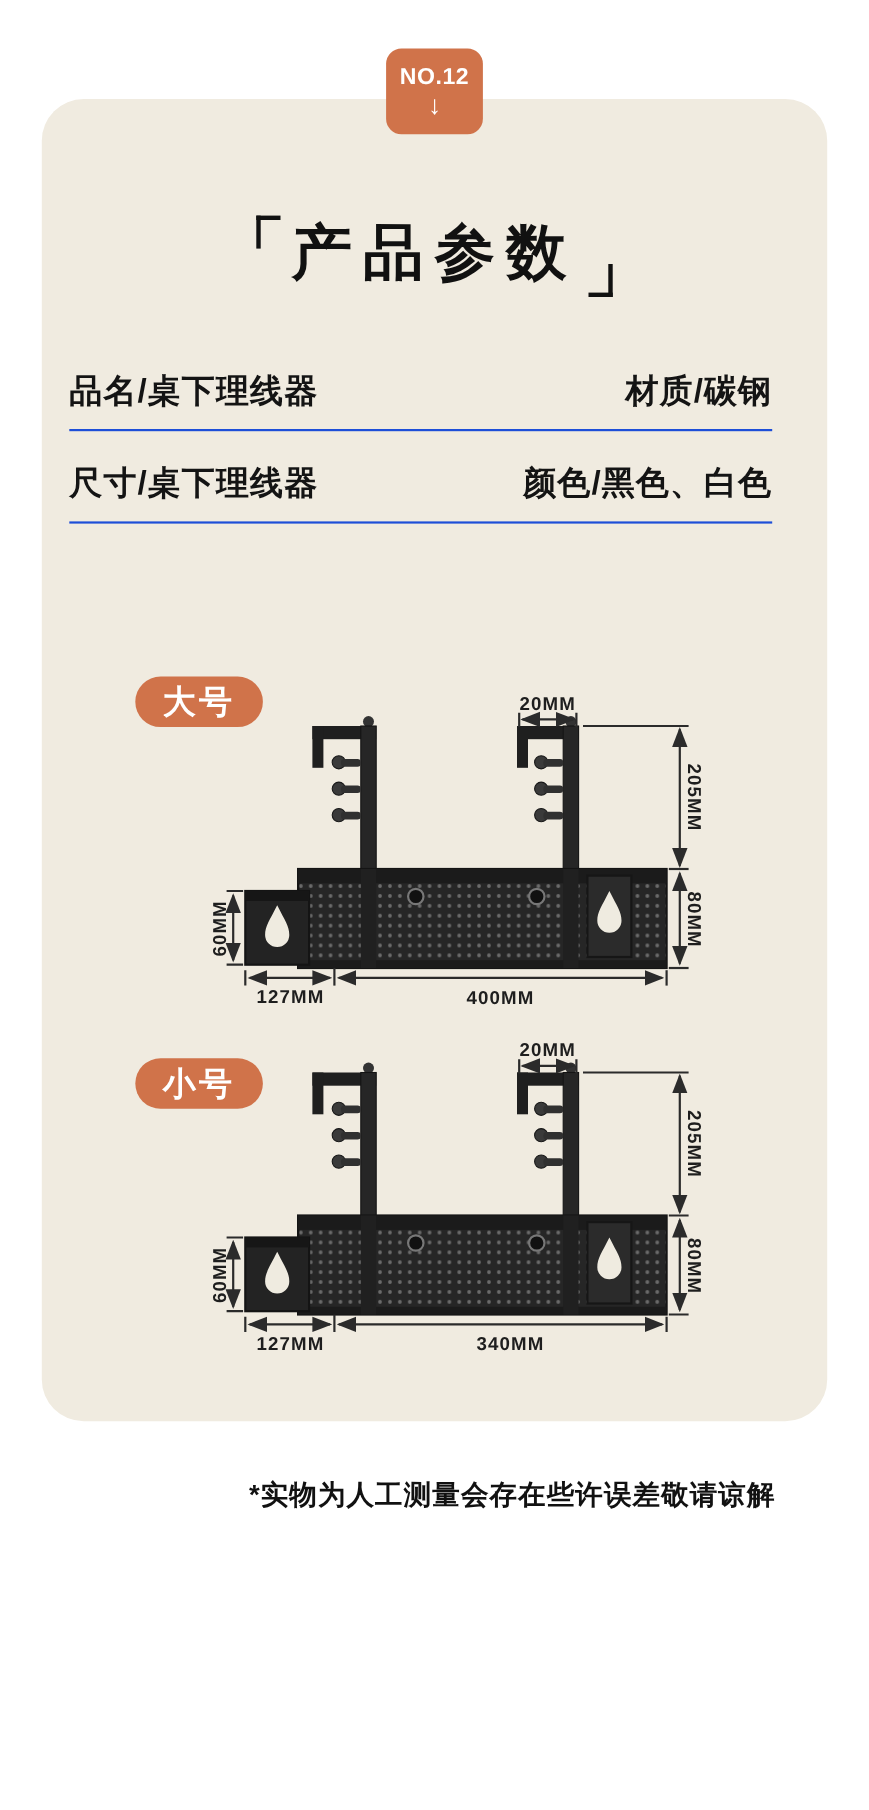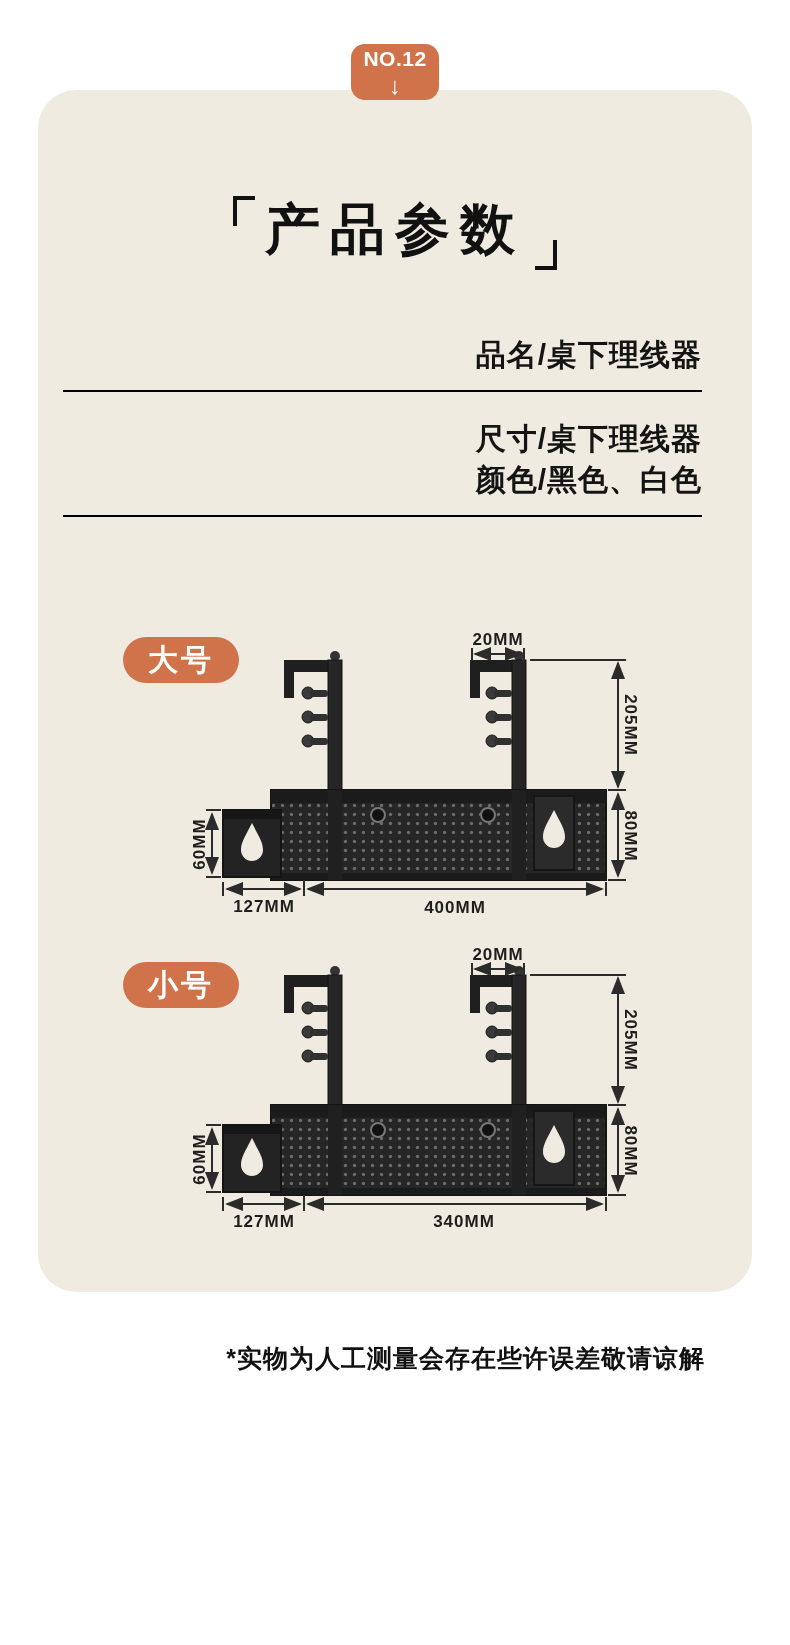--- a/index.html
+++ b/index.html
@@ -1,47 +1,47 @@
 <!DOCTYPE html>
 <html><head>
 <meta charset="utf-8">
 <style>
   * { margin:0; padding:0; box-sizing:border-box; }
   html,body { background:#ffffff; }
   body { font-family:"Liberation Sans","DejaVu Sans",sans-serif; color:#141414; }
   .page { position:relative; width:790px; height:1645px; margin:0 auto; background:#ffffff; overflow:hidden; }
 
   
-  .no-badge { position:absolute; left:50%; transform:translateX(-50%); top:44px; width:88px; height:56px;
+  .no-badge { position:absolute; left:50%; transform:translateX(-50%); top:44px; width:88px; height:78px;
     background:#d0734a; border-radius:14px; display:flex; flex-direction:column; align-items:center;
     justify-content:center; z-index:3; color:#fff; }
   .no-badge .num { font-size:21px; font-weight:800; letter-spacing:.5px; }
   .no-badge .arr { font-size:24px; font-weight:700; line-height:1; margin-top:3px; }
 
   
   .card { position:absolute; left:38px; top:90px; width:714px; height:1202px; background:#f0ebe0; border-radius:38px;padding-left:28px; }
 
   
   .title-row { position:absolute; top:106px; left:0; right:0; display:flex; justify-content:center; align-items:flex-start; }
   .title-text { font-size:55px; font-weight:800; letter-spacing:10px; color:#111; line-height:1.2; }
   .corner { width:22px; height:30px; display:inline-block; }
   .corner.tl { border-left:4px solid #111; border-top:4px solid #111; margin-right:10px; margin-top:0; }
   .corner.br { border-right:4px solid #111; border-bottom:4px solid #111; align-self:flex-end; margin-left:10px; margin-bottom:-8px; }
 
   
   .specs { position:absolute; top:245px; left:25px; right:50px; }
   .spec-row { display:flex; justify-content:space-between; align-items:flex-end;
-    padding:0 0 14px 0; border-bottom:2px solid #000000;flex-direction:column; }
+    padding:0 0 14px 0; border-bottom:2px solid #1d4ed8; }
   .spec-row + .spec-row { margin-top:27px; }
   .spec-row span { font-size:30px; font-weight:600; color:#141414; letter-spacing:1px; }
 
   
   .pill { position:absolute; left:85px; width:116px; height:46px; background:#d0734a; border-radius:23px;
     color:#fff; font-size:30px; font-weight:700; display:flex; align-items:center; justify-content:center; letter-spacing:3px; }
-  .pill.large { top:547px; }
+  .pill.large { top:525px; }
   .pill.small { top:872px;text-align:right; }
 
   
   .diagram { position:absolute; left:150px; width:520px; height:300px; }
   .diagram.large { top:540px; }
   .diagram.small { top:855px; }
   .diagram svg { position:absolute; left:0; top:0; }
 
   .dim-label { position:absolute; font-size:17px; font-weight:700; color:#1e1e1e; width:80px;
     text-align:center; letter-spacing:1px; white-space:nowrap; }
@@ -65,20 +65,21 @@
 
     <div class="title-row">
       <span class="corner tl"></span>
       <span class="title-text">产品参数</span>
       <span class="corner br"></span>
     </div>
 
     <div class="specs">
       <div class="spec-row">
         <span>品名/桌下理线器</span>
+        <span>材质/碳钢</span>
       </div>
       <div class="spec-row">
         <span>尺寸/桌下理线器</span>
         <span>颜色/黑色、白色</span>
       </div>
     </div>
 
     <div class="pill large">
       <span>大号</span>
     </div>

